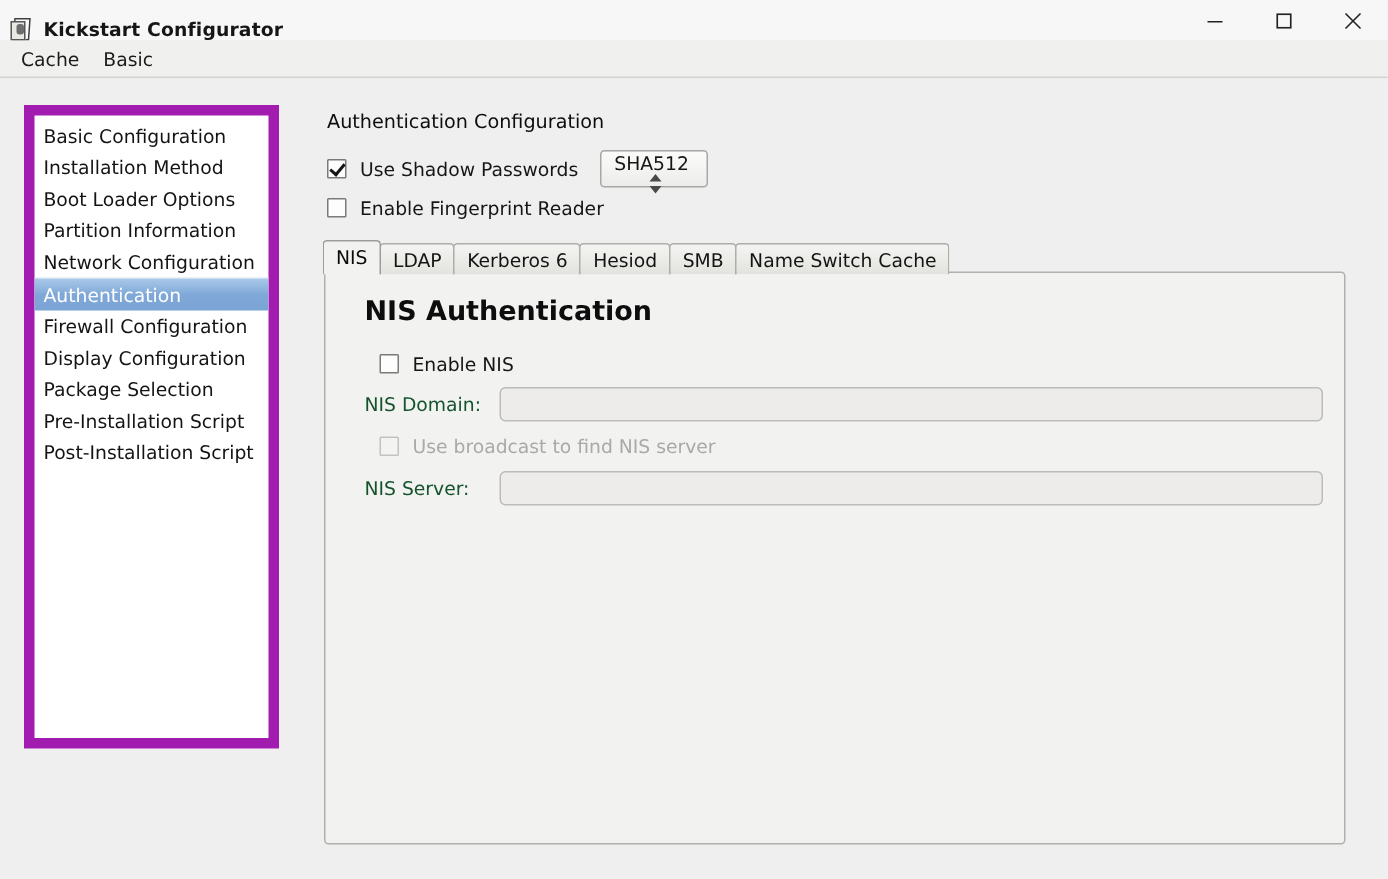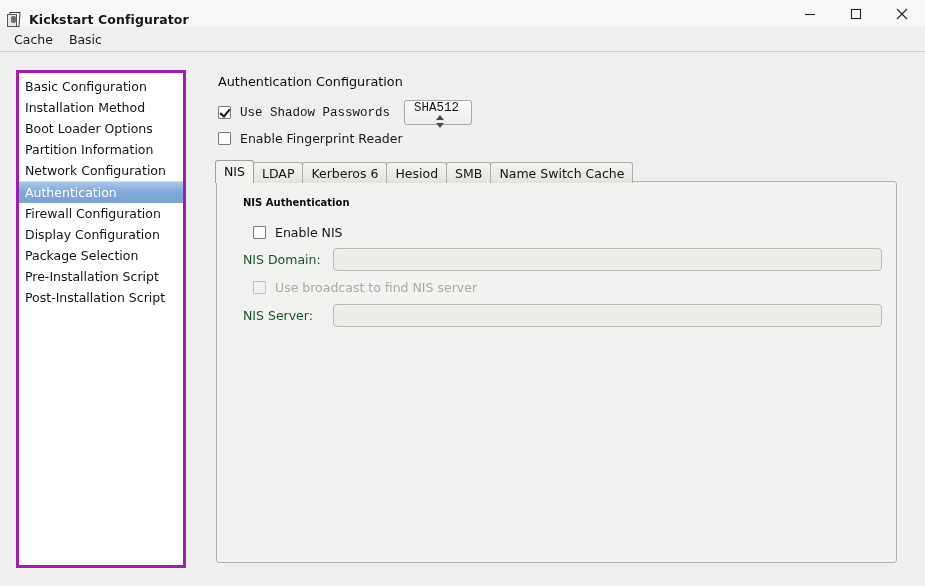--- a/index.html
+++ b/index.html
@@ -90,23 +90,23 @@
   .menu-item {
     padding: 3px 9px 3px 7px;
     font-size: 12.5px;
     color: #1a1a1a;
   }
 
   
   .sidebar {
     position: absolute;
     left: 16px; top: 70px;
-    width: 170px; height: 498px;
+    width: 170px; height: 429px;
     background: #ffffff;
-    border: 3px solid #a21caf;
+    border: 7px solid #a21caf;
     box-sizing: border-box;
     padding-top: 3px;
     overflow: hidden;
   }
   .side-item {
     height: 21px;
     line-height: 21px;
     padding-left: 6px;
     font-size: 12.5px;
     color: #141414;
@@ -129,21 +129,20 @@
     font-weight: normal;
     color: #0d0d0d;
     margin: 14px 0 0 12px;
   }
 
   .row-shadow {
     position: absolute;
     left: 218px; top: 100px;
     display: flex;
     align-items: center;
-    font-family: Liberation Mono, monospace;
   }
   .row-finger {
     position: absolute;
     left: 218px; top: 131px;
     display: flex;
     align-items: center;
   }
 
   
   .cb {
@@ -248,21 +247,21 @@
     position: absolute;
     left: 216px; top: 181px;
     width: 681px; height: 382px;
     background: #f2f2f0;
     border: 1px solid #b0b0ac;
     border-radius: 0 3px 3px 3px;
     box-sizing: border-box;
   }
 
   .group-title {
-    font-size: 10px;
+    font-size: 18px;
     font-weight: bold;
     color: #0d0d0d;
     margin: 15px 0 0 26px;
   }
 
   .nis-rows {
     margin-top: 11px;
     padding-left: 26px;
   }
   .frow {

